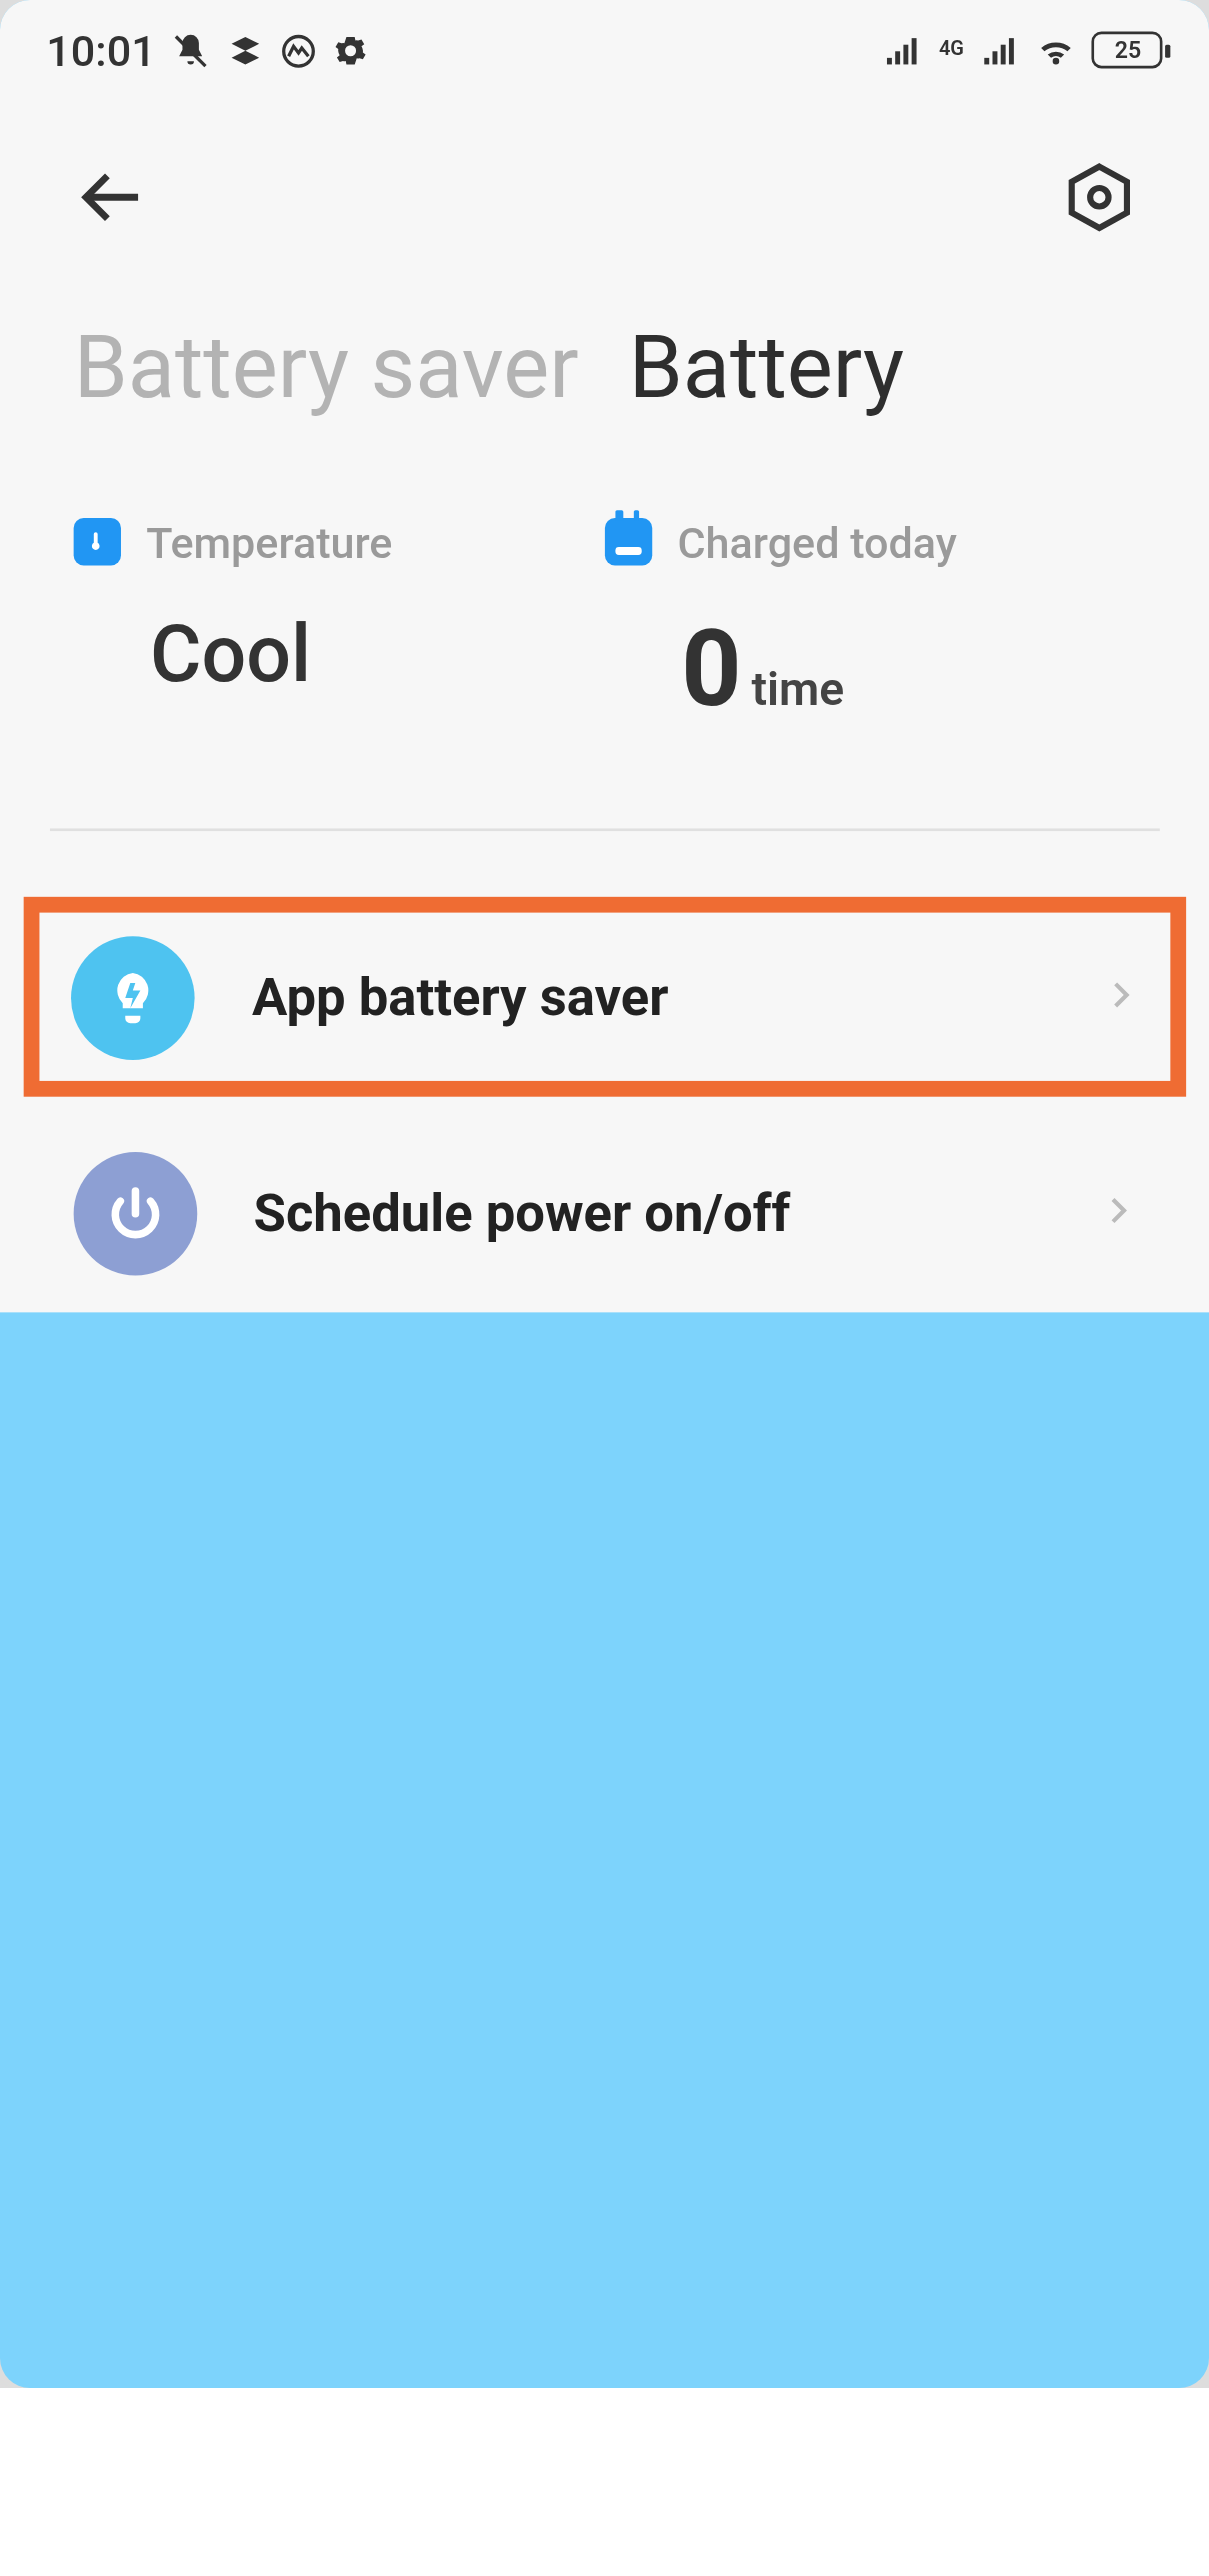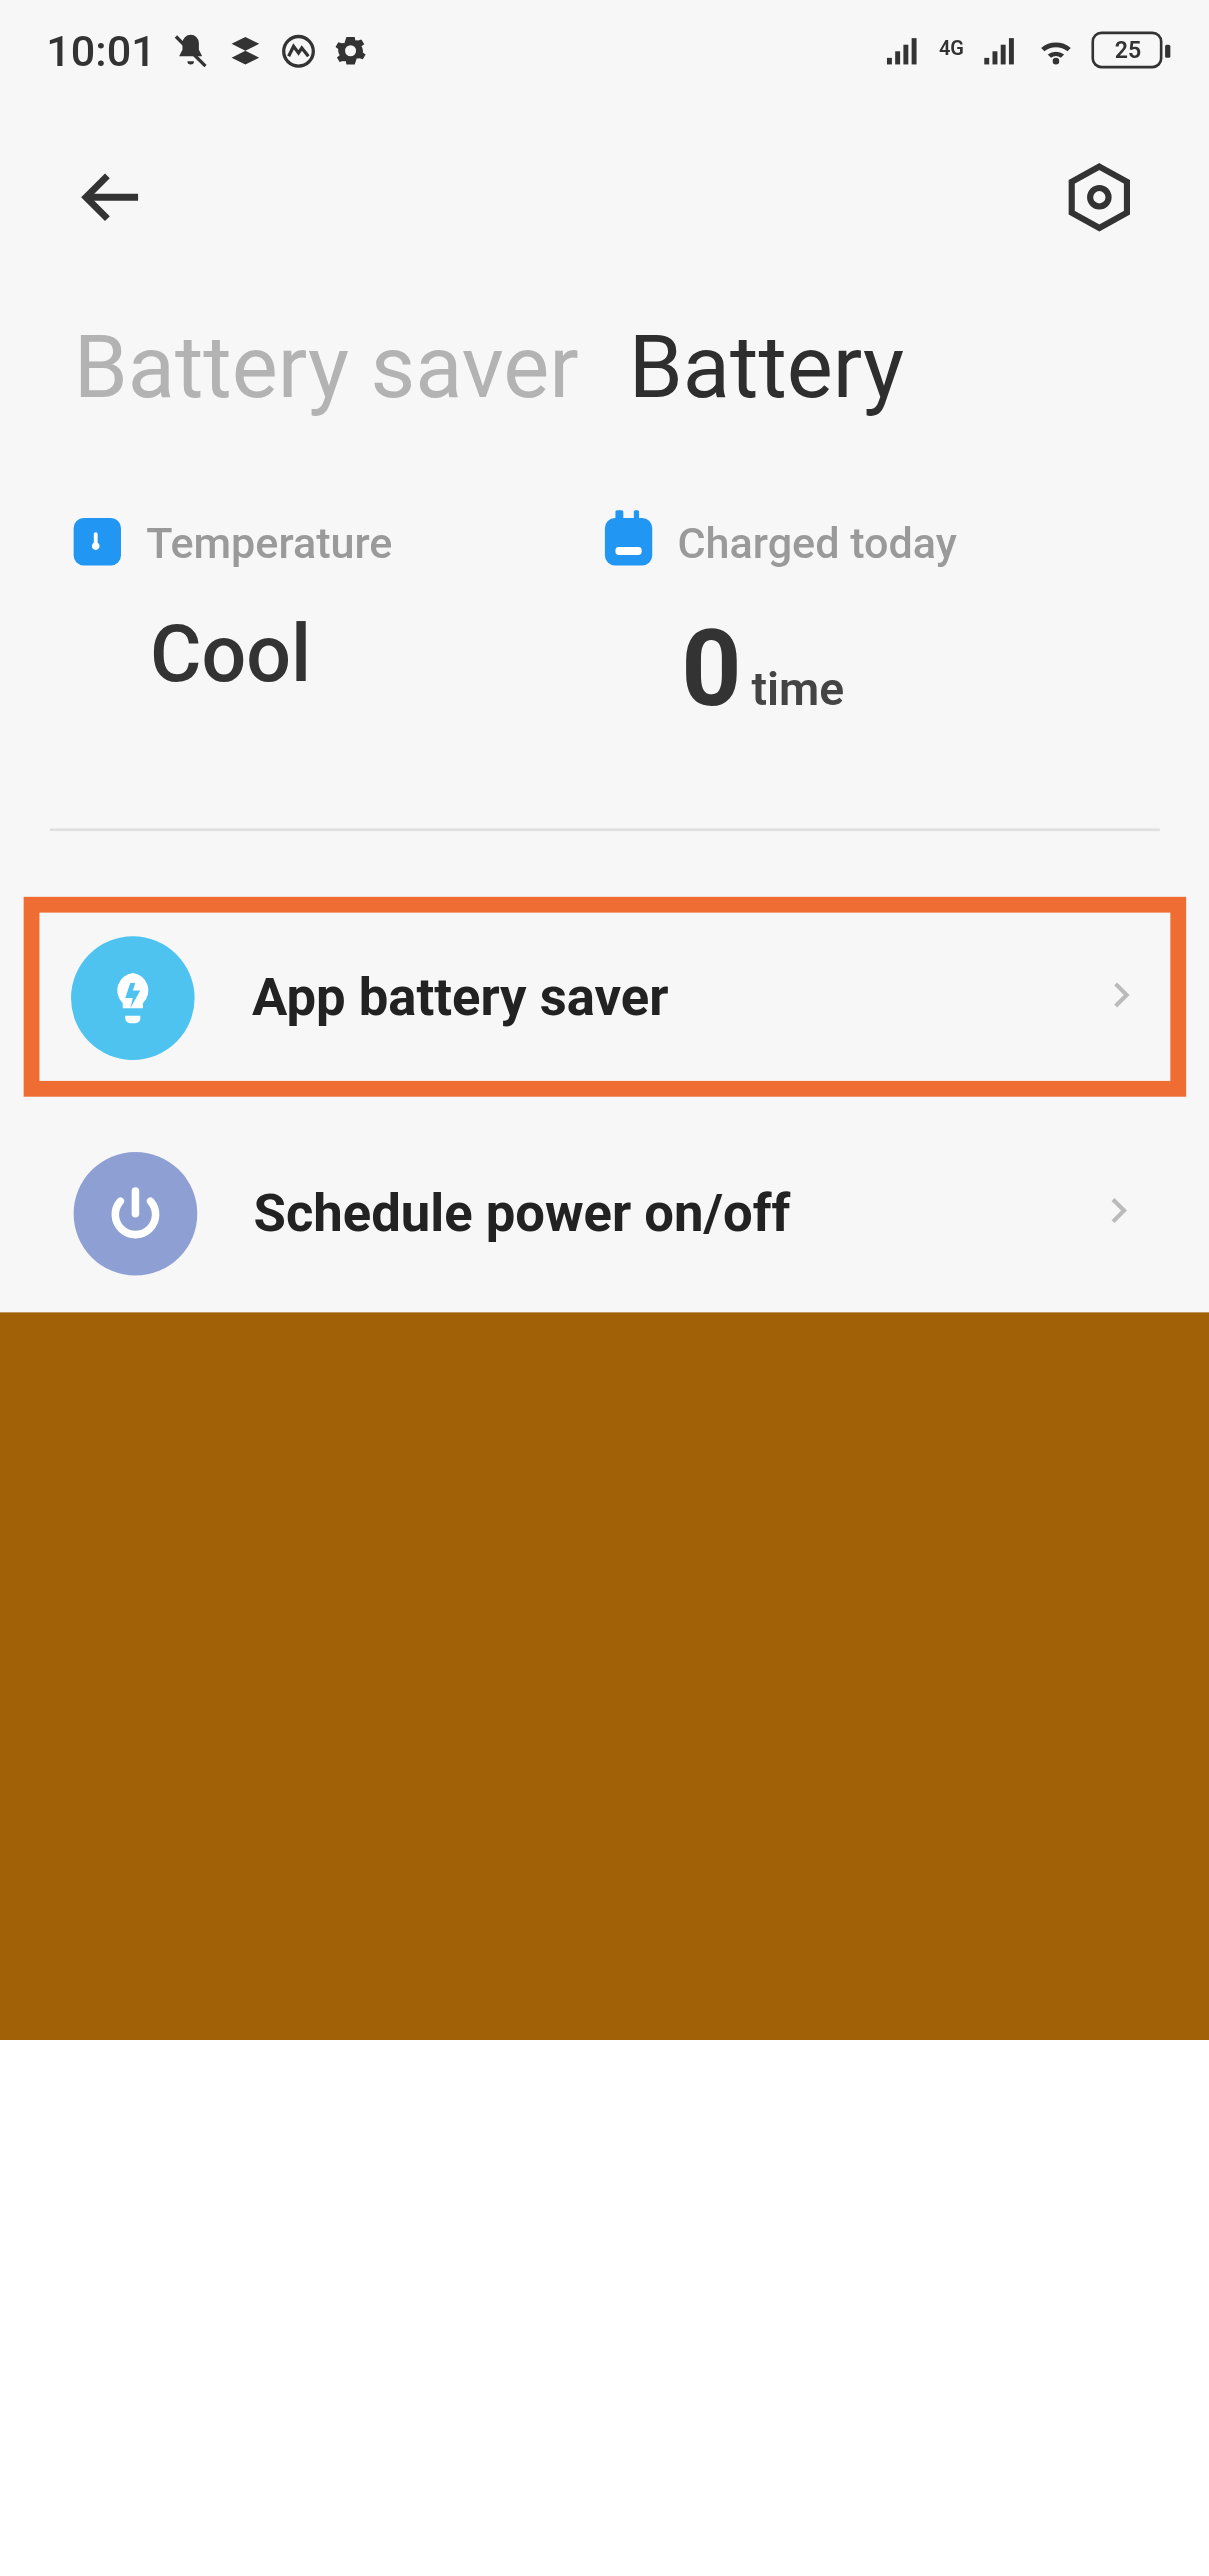--- a/index.html
+++ b/index.html
@@ -9,24 +9,25 @@
   }
   body {
     display: flex;
     justify-content: center;
     background: #ddd;
   }
 
   
   .canvas {
     width: 1210px;
-    height: 2040px;
-    background: #a16207;
+    height: 2388px;
+    background: #7dd3fc;
     position: relative;
     overflow: hidden;
+    border-radius: 30px;
   }
   .phone {
     width: 460px;
     transform-origin: top left;
     position: absolute;
     top: 0;
     left: 0;
     transform: scale(2.63);
     background: #f7f7f7;
     font-family: -apple-system, BlinkMacSystemFont, "Segoe UI", Roboto, Helvetica, Arial, sans-serif;

